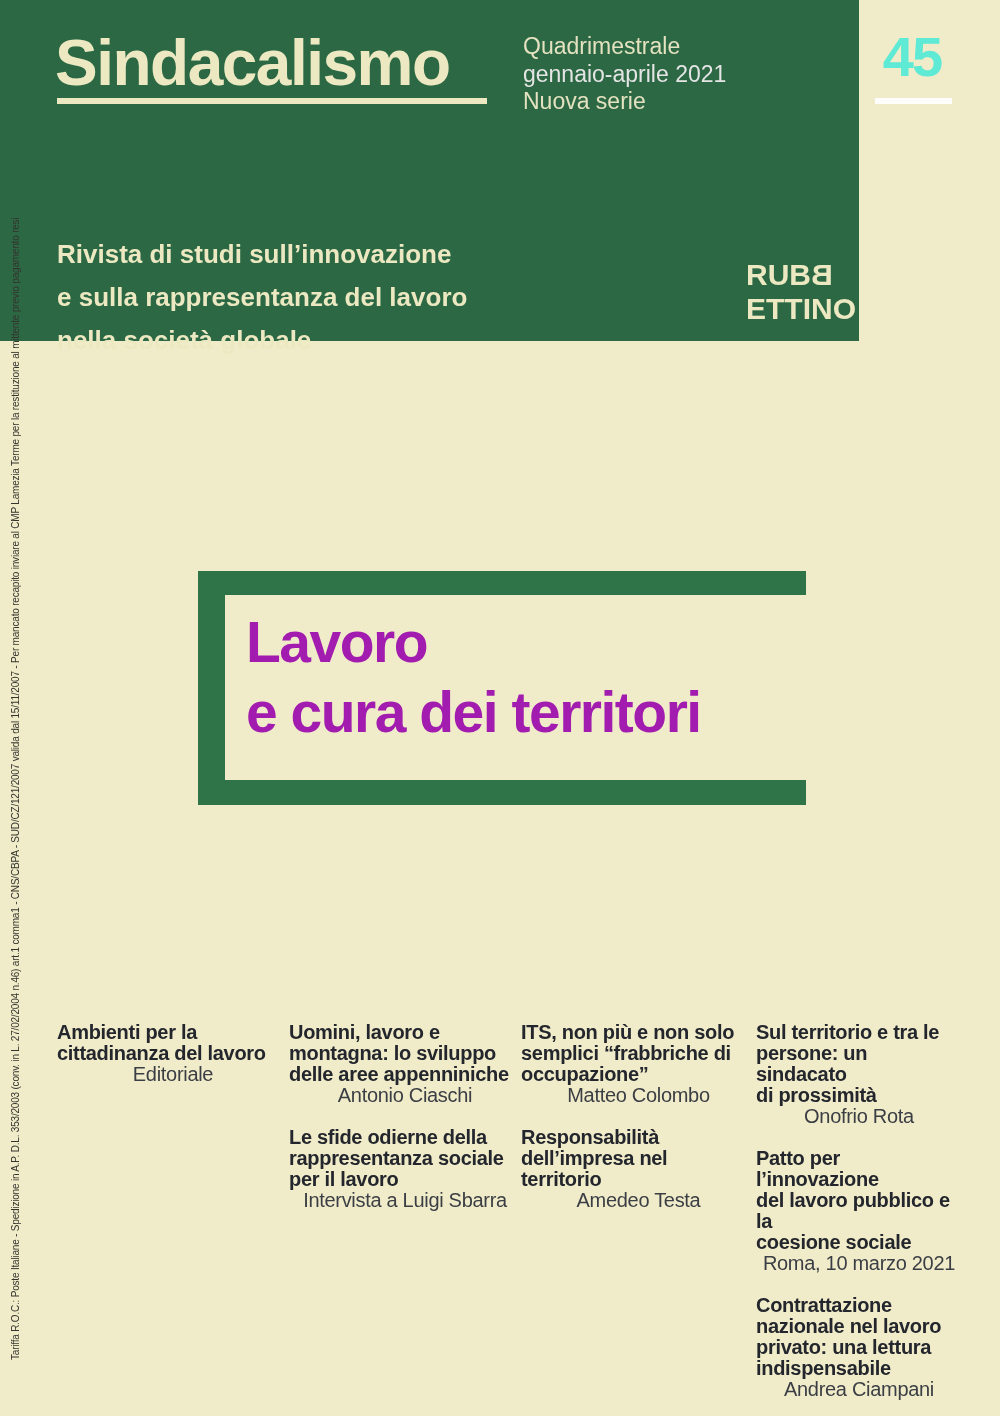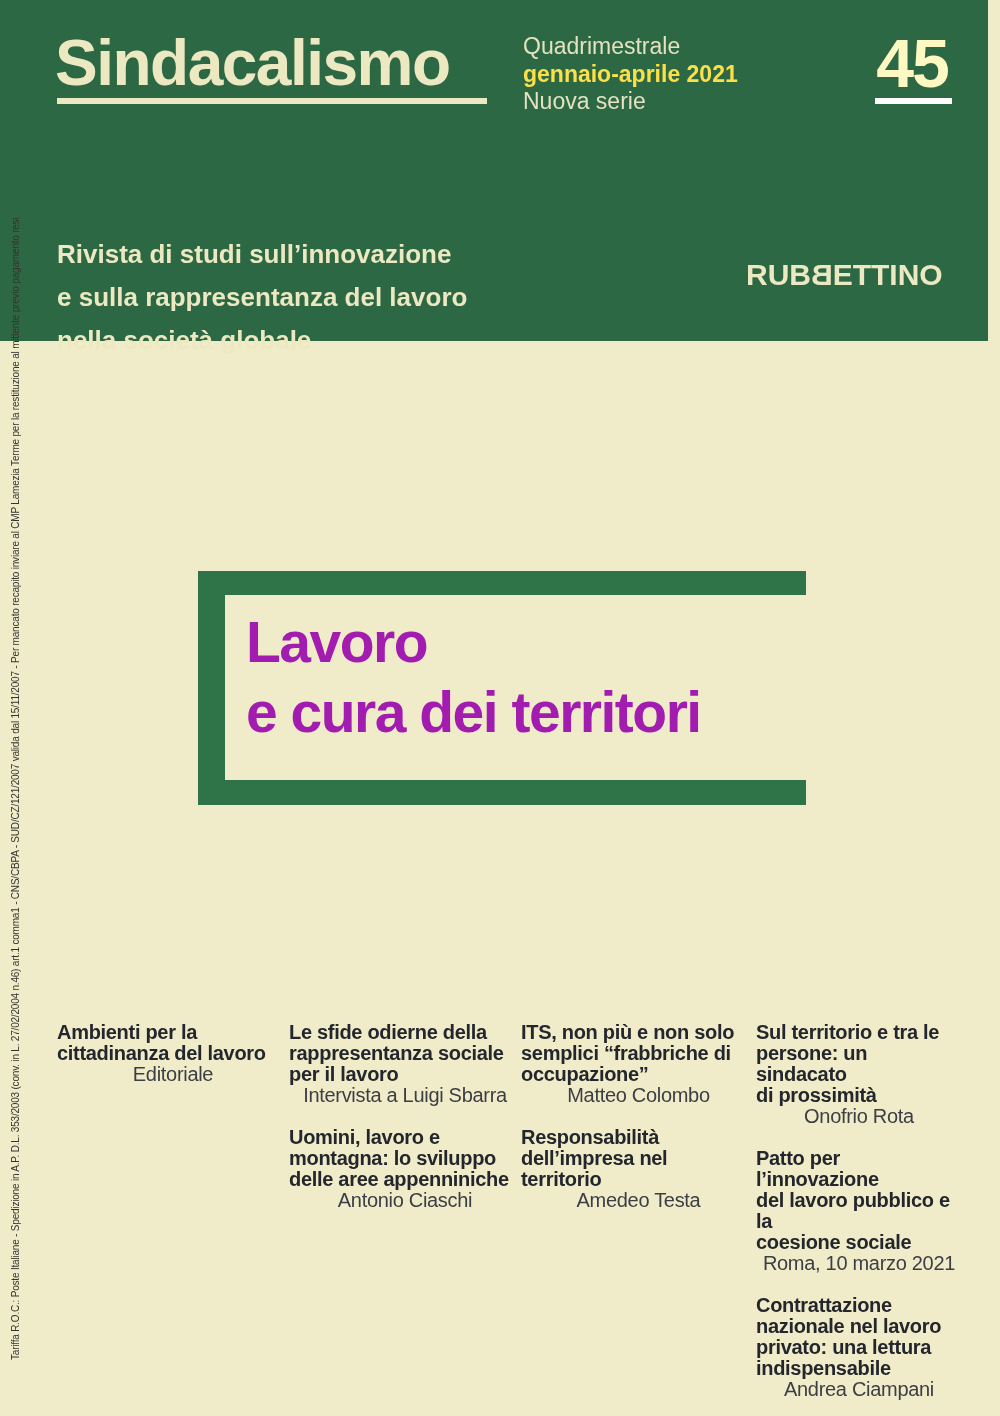--- a/index.html
+++ b/index.html
@@ -7,45 +7,45 @@
     position:relative;
     width:1000px; height:1416px;
     background:#f0ecc9;
     font-family:"Liberation Sans","DejaVu Sans",sans-serif;
     overflow:hidden;
   }
 
   
   .header {
     position:absolute; top:0; left:0;
-    width:988px; height:341px;
+    width:859px; height:341px;
     background:#2b6843;
   }
   .brand {
     position:absolute; left:55px; top:26px;
     font-size:64px; font-weight:bold;
     letter-spacing:-1.5px;
     color:#ece9c2;
   }
   .brand-underline {
     position:absolute; left:57px; top:98px;
     width:430px; height:6px;
     background:#ece9c2;
   }
   .issue-info {
     position:absolute; left:523px; top:33px;
     font-size:23px; line-height:27.5px;
     color:#e4e2c0;
   }
-  .issue-info .bold-line { font-weight:bold; color:#fde047; }
+  .issue-info .bold-line { font-weight:normal; color:#e5e5e5; }
   .issue-number {
     position:absolute; left:872px; top:24px;
     width:80px; text-align:center;
-    font-size:68px; font-weight:bold; letter-spacing:-2px;
-    color:#fef9c3;
+    font-size:56px; font-weight:bold; letter-spacing:-2px;
+    color:#5eead4;
   }
   .issue-underline {
     position:absolute; left:875px; top:98px;
     width:77px; height:6px;
     background:#fdfdfb;
   }
   .subtitle {
     position:absolute; left:57px; top:233px;
     font-size:26px; font-weight:bold; line-height:43px;
     color:#ece9c2;
@@ -133,30 +133,30 @@
     <div class="toc-col">
       <div class="toc-item">
         <div class="toc-title">Ambienti per la
 cittadinanza del lavoro</div>
         <div class="toc-author">Editoriale</div>
       </div>
     </div>
 
     <div class="toc-col">
       <div class="toc-item">
+        <div class="toc-title">Uomini, lavoro e
+montagna: lo sviluppo
+delle aree appenniniche</div>
+        <div class="toc-author">Antonio Ciaschi</div>
+      </div>
+      <div class="toc-item">
         <div class="toc-title">Le sfide odierne della
 rappresentanza sociale
 per il lavoro</div>
         <div class="toc-author">Intervista a Luigi Sbarra</div>
-      </div>
-      <div class="toc-item">
-        <div class="toc-title">Uomini, lavoro e
-montagna: lo sviluppo
-delle aree appenniniche</div>
-        <div class="toc-author">Antonio Ciaschi</div>
       </div>
     </div>
 
     <div class="toc-col">
       <div class="toc-item">
         <div class="toc-title">ITS, non più e non solo
 semplici “frabbriche di
 occupazione”</div>
         <div class="toc-author">Matteo Colombo</div>
       </div>

